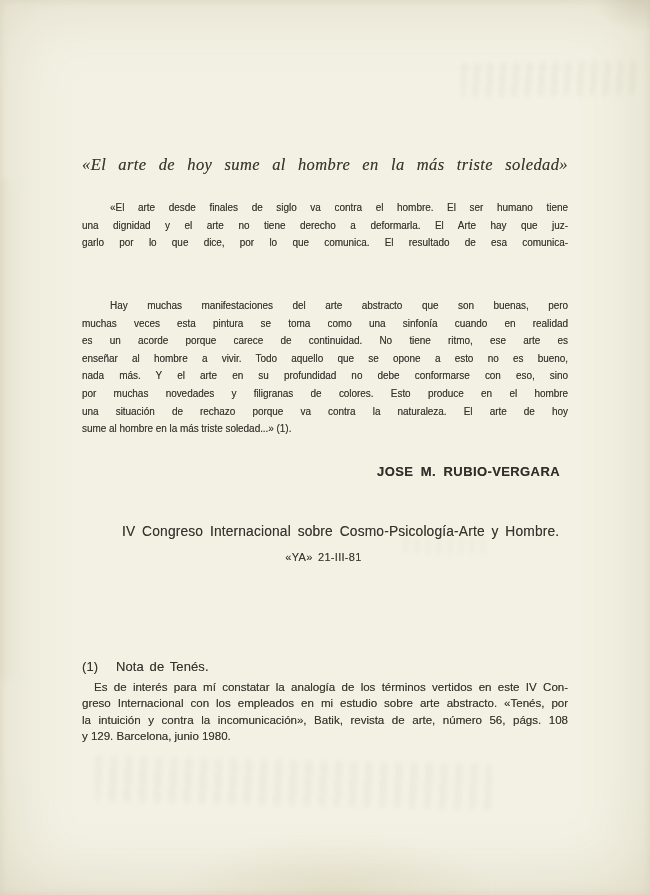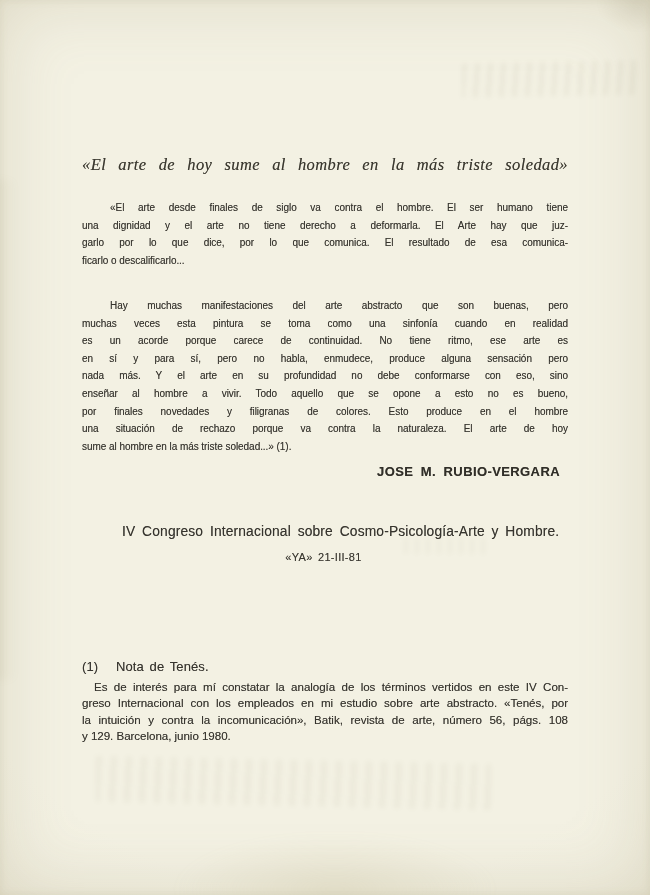--- a/index.html
+++ b/index.html
@@ -141,31 +141,29 @@
 <div class="page">
 
   <div class="block title">
     <div class="jline">«El arte de hoy sume al hombre en la más triste soledad»</div>
   </div>
 
   <div class="block quote p1">
       <div class="jline jline-first">«El arte desde finales de siglo va contra el hombre. El ser humano tiene</div>
       <div class="jline">una dignidad y el arte no tiene derecho a deformarla. El Arte hay que juz-</div>
       <div class="jline">garlo por lo que dice, por lo que comunica. El resultado de esa comunica-</div>
-      <div class="jline jline-last">ficarlo o descalificarlo...</div>
     </div>
 
   <div class="block quote p2">
       <div class="jline jline-first">Hay muchas manifestaciones del arte abstracto que son buenas, pero</div>
       <div class="jline">muchas veces esta pintura se toma como una sinfonía cuando en realidad</div>
       <div class="jline">es un acorde porque carece de continuidad. No tiene ritmo, ese arte es</div>
-      <div class="jline">en sí y para sí, pero no habla, enmudece, produce alguna sensación pero</div>
+      <div class="jline">enseñar al hombre a vivir. Todo aquello que se opone a esto no es bueno,</div>
       <div class="jline">nada más. Y el arte en su profundidad no debe conformarse con eso, sino</div>
-      <div class="jline">enseñar al hombre a vivir. Todo aquello que se opone a esto no es bueno,</div>
-      <div class="jline">por finales novedades y filigranas de colores. Esto produce en el hombre</div>
+      <div class="jline">por muchas novedades y filigranas de colores. Esto produce en el hombre</div>
       <div class="jline">una situación de rechazo porque va contra la naturaleza. El arte de hoy</div>
       <div class="jline jline-last">sume al hombre en la más triste soledad...» (1).</div>
     </div>
 
   <div class="block author">JOSE M. RUBIO-VERGARA</div>
 
   <div class="block congress">IV Congreso Internacional sobre Cosmo-Psicología-Arte y Hombre.</div>
 
   <div class="block source-ref">«YA» 21-III-81</div>
 

